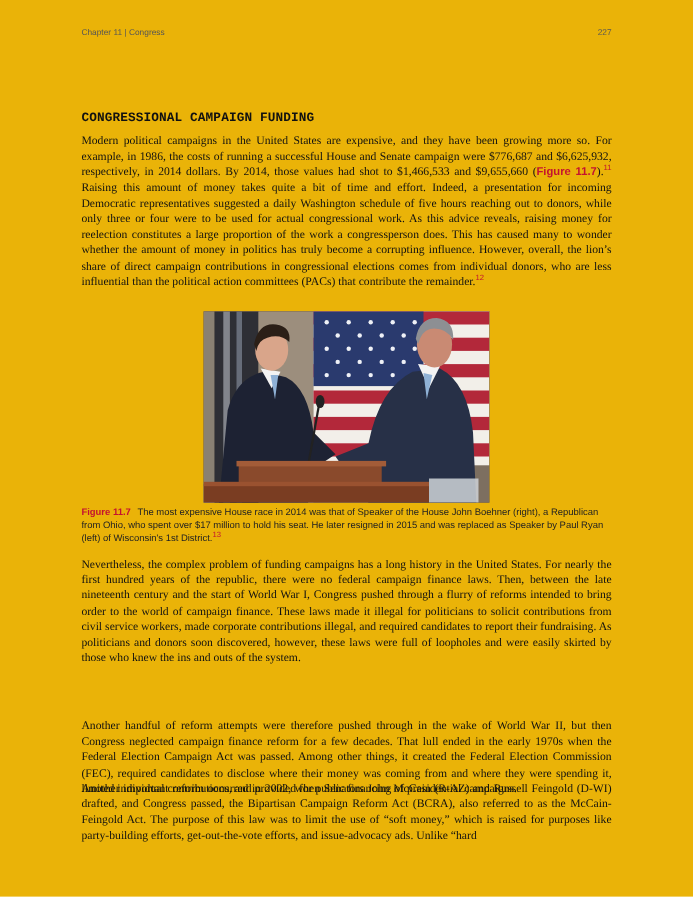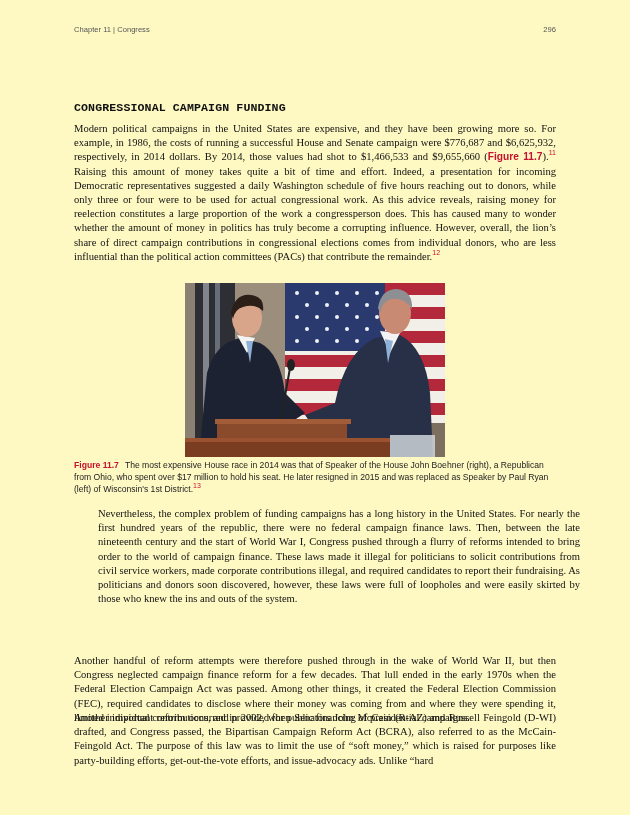--- a/index.html
+++ b/index.html
@@ -1,17 +1,17 @@
 <!DOCTYPE html>
 <html><head>
 <meta charset="utf-8">
 <style>
   html, body { margin: 0; padding: 0; background: #ffffff; }
   body { width: 630px; height: 815px; position: relative; overflow: hidden; }
-  .page { position: absolute; left: 0; top: 0; width: 630px; height: 815px; background: #fef9c3; }
+  .page { position: absolute; left: 0; top: 0; width: 630px; height: 815px; background: #eab308; }
   .running-header {
     position: absolute; left: 74px; right: 74px; top: 25px;
     font-family: "Liberation Sans", sans-serif; font-size: 7.6px; color: #555;
     display: flex; justify-content: space-between;
   }
   .body-text {
     position: absolute; left: 74px; width: 482px;
     font-family: "Liberation Serif", serif; font-size: 10.6px; line-height: 14.2px;
     color: #111; text-align: justify;
   }
@@ -33,21 +33,21 @@
   }
   .caption .fig-label { color: #c41230; font-weight: bold; margin-right: 6px; }
 </style>
 </head>
 <body>
 
 <div class="page">
 
   <div class="running-header">
     <span>Chapter 11 | Congress</span>
-    <span>296</span>
+    <span>227</span>
   </div>
 
 
   <div class="h2">CONGRESSIONAL CAMPAIGN FUNDING</div>
 
   <div class="body-text" style="top:122px;">
     <p><span>Modern political campaigns in the United States are expensive, and they have been growing more so. For example, in 1986, the costs of running a successful House and Senate campaign were $776,687 and $6,625,932, respectively, in 2014 dollars. By 2014, those values had shot to $1,466,533 and $9,655,660 (</span><a class="figref">Figure 11.7</a><span>).</span><sup class="fn">11</sup><span> Raising this amount of money takes quite a bit of time and effort. Indeed, a presentation for incoming Democratic representatives suggested a daily Washington schedule of five hours reaching out to donors, while only three or four were to be used for actual congressional work. As this advice reveals, raising money for reelection constitutes a large proportion of the work a congressperson does. This has caused many to wonder whether the amount of money in politics has truly become a corrupting influence. However, overall, the lion’s share of direct campaign contributions in congressional elections comes from individual donors, who are less influential than the political action committees (PACs) that contribute the remainder.</span><sup class="fn">12</sup></p>
   </div>
 
   <div class="figure">
@@ -123,21 +123,21 @@
       </g>
 
       <rect x="205" y="152" width="45" height="22" fill="#cfd3d8" opacity="0.85"></rect>
     </svg>
   </div>
 
   <div class="caption">
     <span class="fig-label">Figure 11.7</span><span>The most expensive House race in 2014 was that of Speaker of the House John Boehner (right), a Republican from Ohio, who spent over $17 million to hold his seat. He later resigned in 2015 and was replaced as Speaker by Paul Ryan (left) of Wisconsin's 1st District.</span><sup class="fn">13</sup>
   </div>
 
-  <div class="body-text" style="top:507px;margin-left:24px;">
+  <div class="body-text" style="top:507px;">
     <p>Nevertheless, the complex problem of funding campaigns has a long history in the United States. For nearly the first hundred years of the republic, there were no federal campaign finance laws. Then, between the late nineteenth century and the start of World War I, Congress pushed through a flurry of reforms intended to bring order to the world of campaign finance. These laws made it illegal for politicians to solicit contributions from civil service workers, made corporate contributions illegal, and required candidates to report their fundraising. As politicians and donors soon discovered, however, these laws were full of loopholes and were easily skirted by those who knew the ins and outs of the system.</p>
   </div>
 
   <div class="body-text" style="top:606px;margin-top:48px;">
     <p>Another handful of reform attempts were therefore pushed through in the wake of World War II, but then Congress neglected campaign finance reform for a few decades. That lull ended in the early 1970s when the Federal Election Campaign Act was passed. Among other things, it created the Federal Election Commission (FEC), required candidates to disclose where their money was coming from and where they were spending it, limited individual contributions, and provided for public financing of presidential campaigns.</p>
   </div>
 
   <div class="body-text" style="top:711px;">
     <p>Another important reform occurred in 2002, when Senators John McCain (R-AZ) and Russell Feingold (D-WI) drafted, and Congress passed, the Bipartisan Campaign Reform Act (BCRA), also referred to as the McCain-Feingold Act. The purpose of this law was to limit the use of “soft money,” which is raised for purposes like party-building efforts, get-out-the-vote efforts, and issue-advocacy ads. Unlike “hard</p>
   </div>

